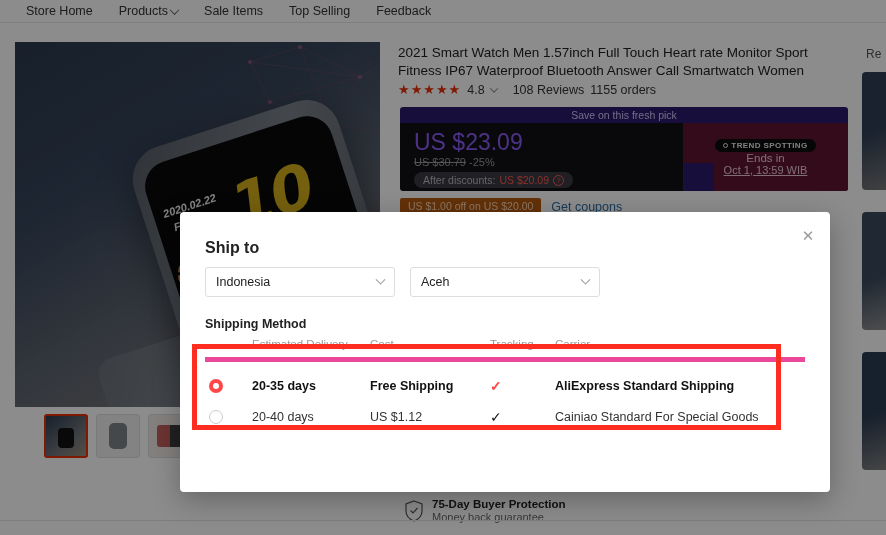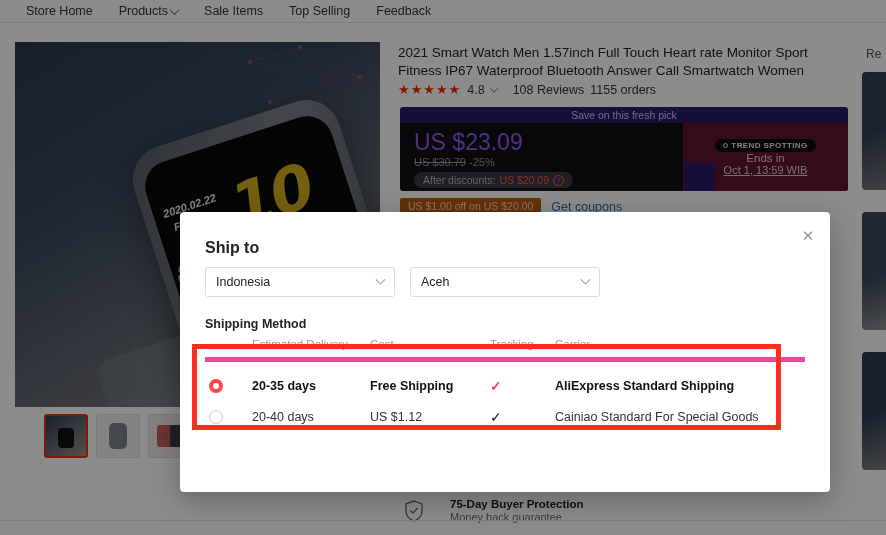--- a/index.html
+++ b/index.html
@@ -103,21 +103,21 @@
   .trend-badge { background: #0b0b0d; color: #e8e8ea; font-size: 8px; font-weight: 700;
                  border-radius: 9px; padding: 2px 8px; display: flex; align-items: center; gap: 3px; letter-spacing: .4px; }
   .trend-dot { width: 5px; height: 5px; border: 1px solid #e8e8ea; border-radius: 50%; }
   .ends-in { font-size: 11.5px; }
   .ends-when { font-size: 11px; text-decoration: underline; }
 
   .couponrow { position: absolute; left: 400px; top: 198px; display: flex; align-items: flex-end; gap: 10px; }
   .coupon-chip { background: #b5590f; color: #ffd9b5; font-size: 10.5px; padding: 2px 8px; border-radius: 2px; }
   .coupon-link { font-size: 12.5px; color: #2b6ca3; }
 
-  .protection { position: absolute; left: 404px; top: 498px; display: flex; align-items: center; gap: 26px; }
+  .protection { position: absolute; left: 404px; top: 498px; display: flex; align-items: center; gap: 8px; }
   .shield { width: 20px; height: 22px; }
   .prot-t1 { font-size: 11.5px; font-weight: 700; color: #222; }
   .prot-t2 { font-size: 11px; color: #666; margin-top: 1px; }
 
   .reco-label { position: absolute; left: 866px; top: 47px; font-size: 12px; color: #555; white-space: nowrap; }
   .reco { position: absolute; left: 862px; width: 110px; height: 118px; border-radius: 4px; }
   .reco1 { top: 72px; background: linear-gradient(160deg,#2f3f55 40%,#9a9188); }
   .reco2 { top: 212px; background: linear-gradient(160deg,#3a4a5e 45%,#bdb3a8); }
   .reco3 { top: 352px; background: linear-gradient(160deg,#2b3b52 42%,#a9a196); }
 

